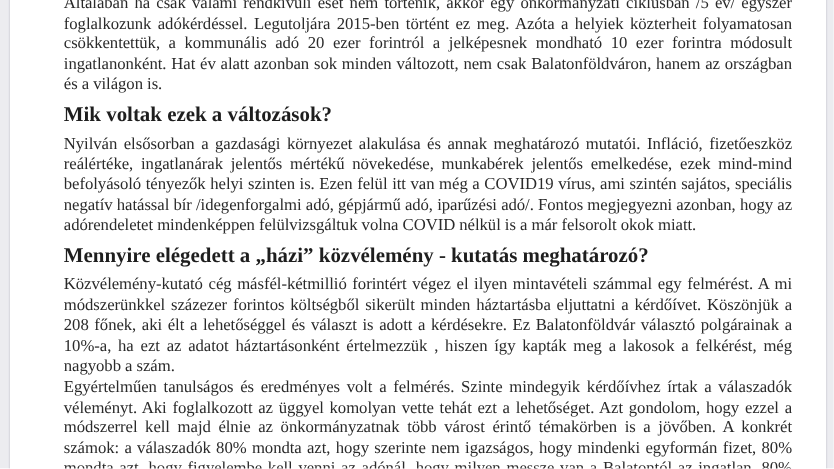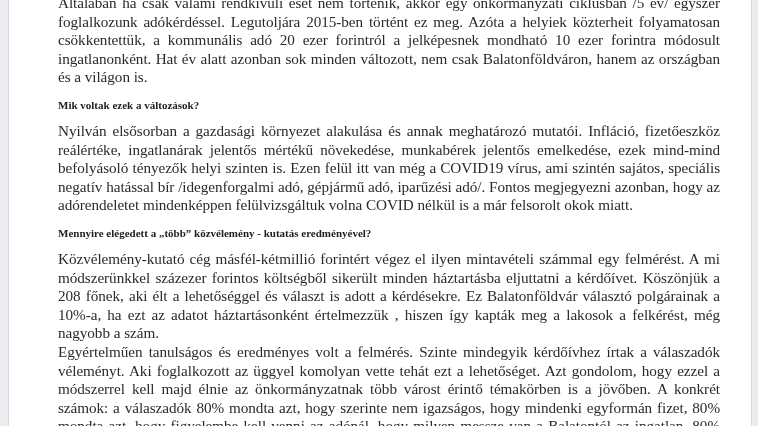--- a/index.html
+++ b/index.html
@@ -18,33 +18,33 @@
     background: #ececf0; border-left: 1px solid #d8d8de;
   }
   .page {
     position: absolute; left: 58px; top: -6px; width: 662px;
   }
   p.body {
     margin: 0; font-size: 15.2px; line-height: 18.6px;
     text-align: justify; letter-spacing: -0.05px;
   }
   h3.q {
-    margin: 9px 0 8px 0; font-size: 11px; line-height: 18px; font-weight: bold;
+    margin: 9px 0 8px 0; font-size: 19px; line-height: 18px; font-weight: bold;
     color: #1e1e1e;
   }
 </style>
 </head>
 <body>
 
 <div class="gutter-left"></div>
 <div class="gutter-right"></div>
 
 <div class="page">
   <p class="body">Általában ha csak valami rendkívüli eset nem történik, akkor egy önkormányzati ciklusban /5 év/ egyszer foglalkozunk adókérdéssel. Legutoljára 2015-ben történt ez meg. Azóta a helyiek közterheit folyamatosan csökkentettük, a kommunális adó 20 ezer forintról a jelképesnek mondható 10 ezer forintra módosult ingatlanonként. Hat év alatt azonban sok minden változott, nem csak Balatonföldváron, hanem az országban és a világon is.</p>
 
   <h3 class="q">Mik voltak ezek a változások?</h3>
   <p class="body">Nyilván elsősorban a gazdasági környezet alakulása és annak meghatározó mutatói. Infláció, fizetőeszköz reálértéke, ingatlanárak jelentős mértékű növekedése, munkabérek jelentős emelkedése, ezek mind-mind befolyásoló tényezők helyi szinten is. Ezen felül itt van még a COVID19 vírus, ami szintén sajátos, speciális negatív hatással bír /idegenforgalmi adó, gépjármű adó, iparűzési adó/.  Fontos megjegyezni azonban, hogy az adórendeletet mindenképpen felülvizsgáltuk volna COVID nélkül is a már felsorolt okok miatt.</p>
 
-  <h3 class="q">Mennyire elégedett a „több” közvélemény - kutatás eredményével?</h3>
+  <h3 class="q">Mennyire elégedett a „házi” közvélemény - kutatás meghatározó?</h3>
   <p class="body">Közvélemény-kutató cég másfél-kétmillió forintért végez el ilyen mintavételi számmal egy felmérést. A mi módszerünkkel százezer forintos költségből sikerült minden háztartásba eljuttatni a kérdőívet. Köszönjük a 208 főnek, aki élt a lehetőséggel és választ is adott a kérdésekre. Ez Balatonföldvár választó polgárainak a 10%-a, ha ezt az adatot háztartásonként értelmezzük , hiszen így kapták meg a lakosok a felkérést, még nagyobb a szám.</p>
 
   <p class="body">Egyértelműen tanulságos és eredményes volt a felmérés. Szinte mindegyik kérdőívhez írtak a válaszadók véleményt. Aki foglalkozott az üggyel komolyan vette tehát ezt a lehetőséget. Azt gondolom, hogy ezzel a módszerrel kell majd élnie az önkormányzatnak több várost érintő témakörben is a jövőben. A konkrét számok: a válaszadók 80% mondta azt, hogy szerinte nem igazságos, hogy mindenki egyformán fizet, 80% mondta azt, hogy figyelembe kell venni az adónál, hogy milyen messze van a Balatontól az ingatlan. 80% mondta azt, hogy figyelembe kell venni a hely állapotát, valamint a kommunális adót jobban kellene differenciálni</p>
 </div>
 
 </body></html>

